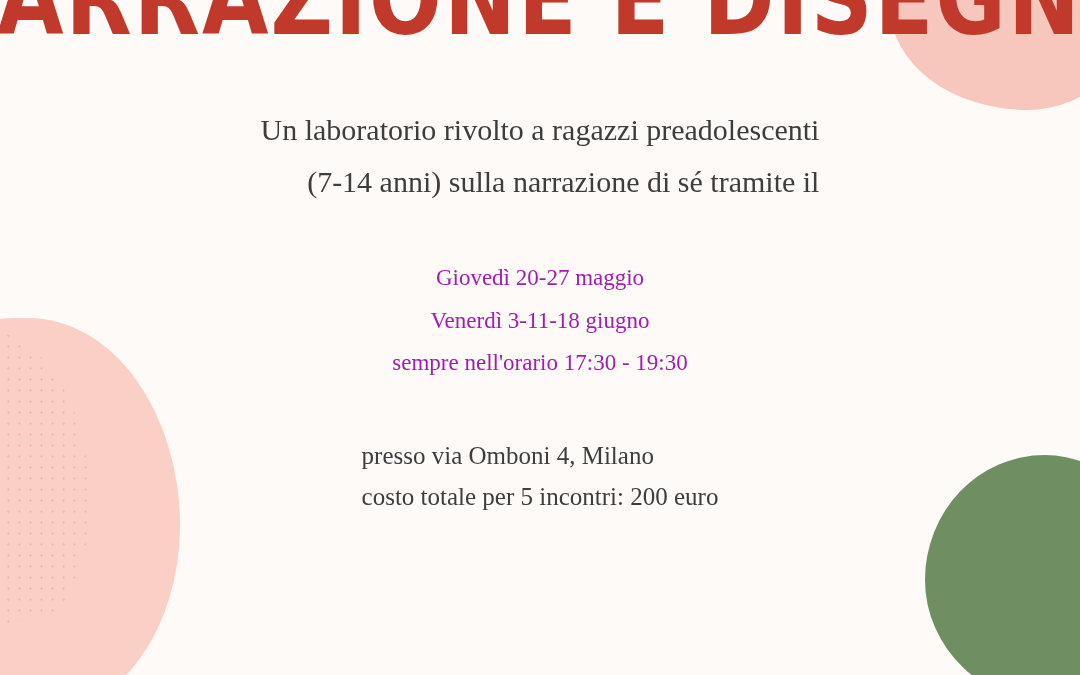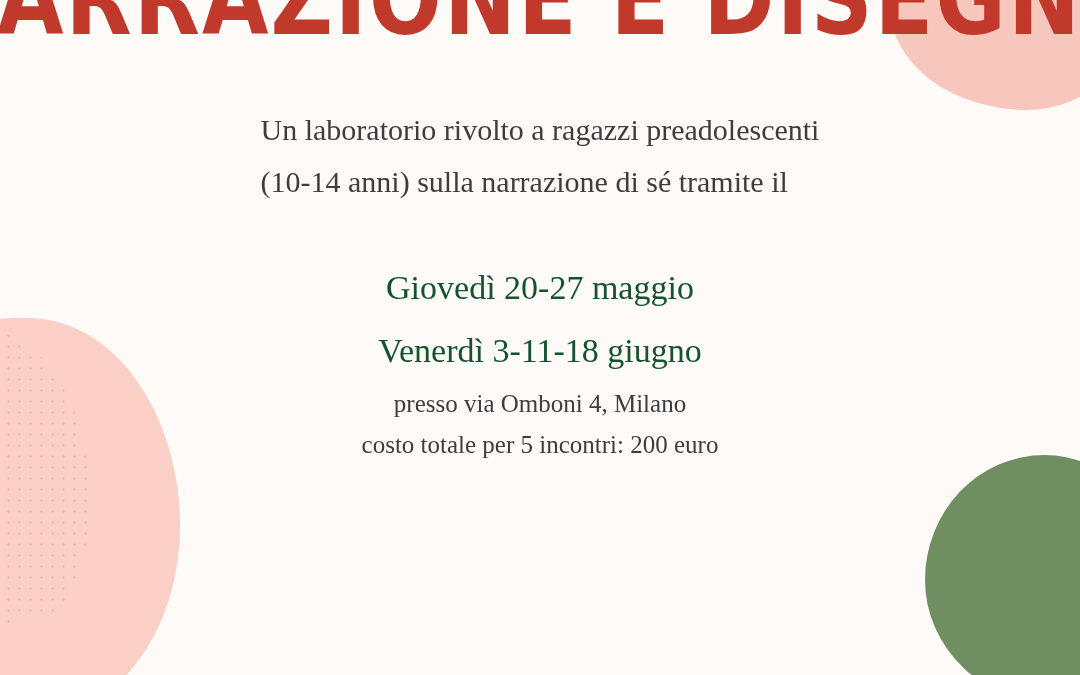--- a/index.html
+++ b/index.html
@@ -104,62 +104,63 @@
     text-align: center;
     transform: scaleY(1.18);
     transform-origin: top center;
   }
 
   .subtitle {
     margin-top: 70px;
     font-size: 30px;
     line-height: 1.72;
     color: #3d3d3d;
-    text-align: left;
+    text-align: right;
     max-width: 800px;
   }
 
   .dates {
     margin-top: 50px;
-    color: #14532d;
-    font-size: 34px;
+    color: #a21caf;
+    font-size: 23px;
     line-height: 1.85;
     text-align: center;
   }
 
   .venue {
+    margin-top: 50px;
     color: #3d3d3d;
     font-size: 25px;
     line-height: 1.65;
-    text-align: center;
   }
 </style>
 </head>
 <body>
 
 <div class="poster">
 
   <div class="blob blob-top-right"></div>
   <div class="blob blob-left"></div>
   <div class="blob blob-left-dots"></div>
   <div class="blob blob-right-green"></div>
   <div class="blob blob-bottom-left"></div>
 
   <div class="content">
 
     <div class="title">NARRAZIONE E DISEGNO</div>
 
     <div class="subtitle">
       <div>Un laboratorio rivolto a ragazzi preadolescenti</div>
-      <div>(10-14 anni) sulla narrazione di sé tramite  il</div>
+      <div>(7-14 anni) sulla narrazione di sé tramite  il</div>
     </div>
 
     <div class="dates">
       <div>Giovedì 20-27 maggio</div>
       <div>Venerdì 3-11-18 giugno</div>
+      <div>sempre nell'orario 17:30 - 19:30</div>
     </div>
 
     <div class="venue">
       <div>presso via Omboni 4, Milano</div>
       <div>costo totale per 5 incontri: 200 euro</div>
     </div>
 
   </div>
 </div>
 

